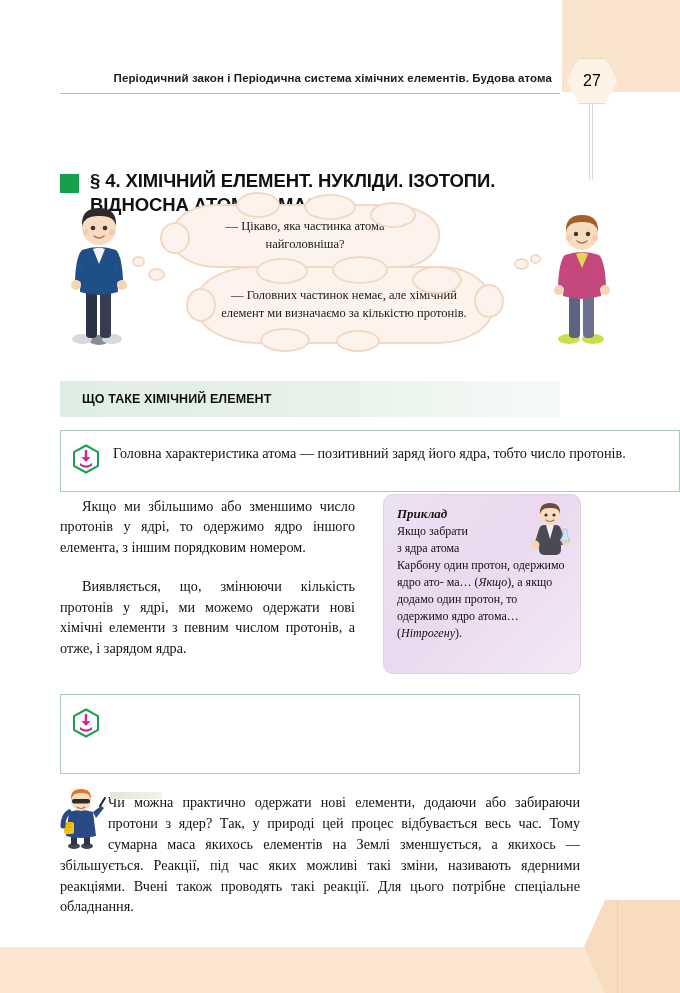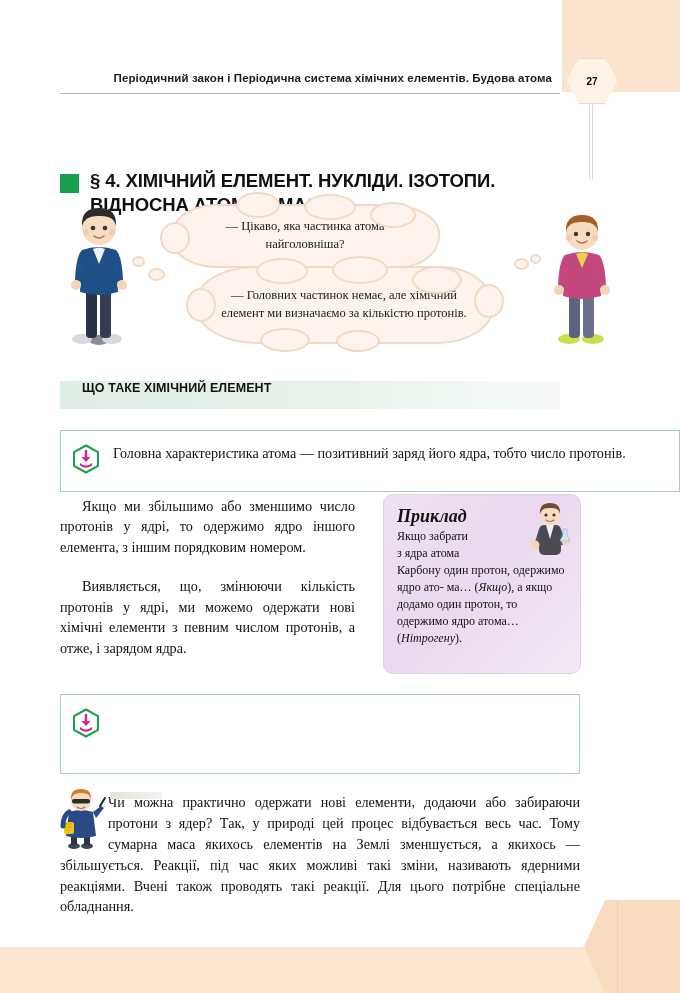--- a/index.html
+++ b/index.html
@@ -53,21 +53,21 @@
   .pagenum-hex{
     position:absolute; left:566px; top:58px;
     width:52px; height:46px;
     background:#fdf2e4;
     border:1px solid #eed9bd;
     clip-path:polygon(25% 0%, 75% 0%, 100% 50%, 75% 100%, 25% 100%, 0% 50%);
     display:flex; align-items:center; justify-content:center;
   }
   .pagenum{
     font-family:"Liberation Sans", sans-serif;
-    font-size:10px; font-weight:700; color:#000000;
+    font-size:16px; font-weight:400; color:#000000;
   }
   .hex-stem{
     position:absolute; left:589px; top:104px;
     width:4px; height:76px;
     border-left:1px solid #d9d9d9;
     border-right:1px solid #d9d9d9;
   }
 
   
   .title-wrap{
@@ -119,23 +119,23 @@
   .puff{
     position:absolute;
     background:#fdf3ec;
     border:2px solid #f2d9c5;
     border-radius:50%;
   }
 
   
   .sec-band{
     position:absolute; left:60px; top:381px;
-    width:500px; height:28px;
+    width:500px; height:36px;
     background:linear-gradient(to right,#dfeee4 0%, #e7f2ea 55%, #f7fbf8 100%);
-    display:flex; 
+    display:flex; align-items:center;
   }
   .sec-band-text{
     font-family:"Liberation Sans", sans-serif;
     font-size:12.5px; font-weight:700; color:#111;
     padding-left:22px; letter-spacing:.1px;
   }
 
   
   .defbox{
     position:absolute;
@@ -169,21 +169,21 @@
   .example{
     position:absolute; left:383px; top:494px;
     width:198px; height:180px;
     background:linear-gradient(135deg,#eee2f2 0%, #ead9ef 45%, #f3e9f6 100%);
     border-radius:10px;
     border:1px solid #e0cfe6;
     padding:11px 12px 10px 13px;
     overflow:hidden;
   }
   .example-title{
-    font-size:18px; font-weight:700; font-style:italic;
+    font-size:13px; font-weight:700; font-style:italic;
     color:#111; margin-bottom:1px;
   }
   .example-body{
     font-size:12px; line-height:1.42; color:#111;
   }
   .example-body i{ font-style:italic; }
   .sci{ position:absolute; right:8px; top:6px; }
 
   
   .bottom-block{

